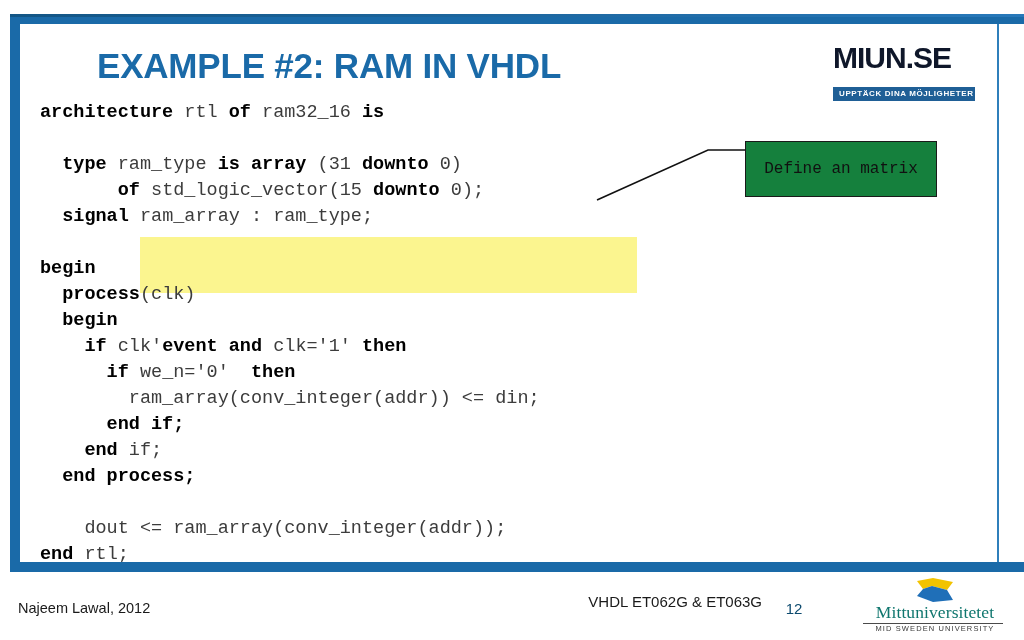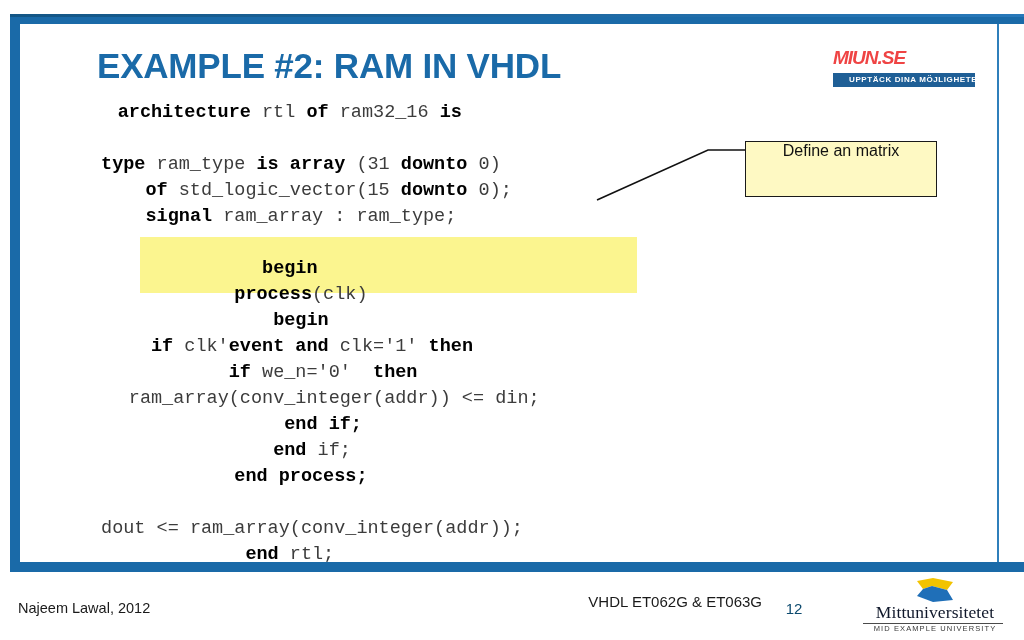--- a/index.html
+++ b/index.html
@@ -22,62 +22,62 @@
   
   .title{
     position:absolute;left:52px;top:44px;width:700px;height:44px;
     color:#1a6aa8;font-size:35px;font-weight:bold;letter-spacing:-0.2px;
     line-height:44px;white-space:nowrap;margin-left:45px;
   }
 
   
   .miun-logo{position:absolute;left:833px;top:44px;width:148px;height:48px;}
   .miun-word{
-    font-size:19px;font-weight:bold;color:#ef4444;letter-spacing:-1px;
-    line-height:28px;font-family:"Liberation Sans",sans-serif;font-style:italic;
+    font-size:30px;font-weight:bold;color:#0f172a;letter-spacing:-1px;
+    line-height:28px;font-family:"Liberation Sans",sans-serif;
   }
   .miun-bar{
-    margin-top:1px;background:#1f5f96;color:#ffffff;font-size:8px;font-weight:bold;
-    letter-spacing:.6px;padding:2px 3px 2px 16px;line-height:10px;white-space:nowrap;
+    margin-top:15px;background:#1f5f96;color:#ffffff;font-size:8px;font-weight:bold;
+    letter-spacing:.6px;padding:2px 3px 2px 6px;line-height:10px;white-space:nowrap;
     width:142px;box-sizing:border-box;
   }
 
   
   .code-clip{
-    position:absolute;left:40px;top:100px;width:956px;height:462px;overflow:hidden;text-align:center;
+    position:absolute;left:40px;top:100px;width:956px;height:462px;overflow:hidden;
   }
   .code{
     position:absolute;left:0;top:0;
     font-family:"Liberation Mono","DejaVu Sans Mono",monospace;
     font-size:18.5px;line-height:26px;color:#3c3c3c;white-space:pre;
   }
   .code .ln{height:26px;white-space:pre;position:relative;}
   .code b{font-weight:bold;color:#000000;}
   .hl-block{
     position:absolute;left:100px;top:137px;width:497px;height:56px;background:#fbf58f;
   }
 
   
   .callout{
     position:absolute;left:745px;top:141px;width:192px;height:56px;
-    border:1.6px solid #1a1a1a;background:#fef9c3;box-sizing:border-box;
-    display:flex;justify-content:center;
-    font-size:16px;color:#111111;font-family:Liberation Sans, sans-serif;
+    border:1.6px solid #1a1a1a;background:#15803d;box-sizing:border-box;
+    display:flex;align-items:center;justify-content:center;
+    font-size:16px;color:#111111;font-family:Liberation Mono, monospace;
   }
   .leader{position:absolute;left:590px;top:138px;width:165px;height:70px;}
 
   
   .f-left{position:absolute;left:18px;top:600px;font-size:14.5px;color:#1a1a1a;}
   .f-center{position:absolute;left:262px;top:592px;width:500px;text-align:right;
     font-size:15px;color:#1a1a1a;line-height:20px;}
   .f-page{position:absolute;left:770px;top:600px;width:48px;text-align:center;
     font-size:15px;color:#0c4a6e;}
   .mitt{position:absolute;left:845px;top:578px;width:165px;height:56px;}
   .mitt-word{position:absolute;left:15px;top:24px;width:150px;text-align:center;
-    font-size:17.5px;color:#0f172a;letter-spacing:.1px;font-family:"Liberation Serif",serif;}
+    font-size:17.5px;color:#0f766e;letter-spacing:.1px;font-family:"Liberation Serif",serif;}
   .mitt-rule{position:absolute;left:18px;top:45px;width:140px;height:1px;background:#4a4a4a;}
   .mitt-sub{position:absolute;left:15px;top:46px;width:150px;text-align:center;
     font-size:7.5px;letter-spacing:1.1px;color:#3a3a3a;}
   .mitt-mark{position:absolute;left:68px;top:-2px;width:44px;height:28px;}
 </style>
 </head>
 <body>
 
 <div id="slide">
 
@@ -113,16 +113,16 @@
   </div>
   <div class="f-page">12</div>
 
   <div class="mitt">
     <svg class="mitt-mark" viewBox="0 0 44 28">
       <path d="M4 5 L20 2 L40 6 L34 14 L19 10 L10 13 Z" fill="#f2c300"></path>
       <path d="M10 13 L19 10 L34 14 L40 24 L20 26 L4 20 Z" fill="#1f6fb8"></path>
     </svg>
     <div class="mitt-word">Mittuniversitetet</div>
     <div class="mitt-rule"></div>
-    <div class="mitt-sub">MID EXAMPLE UNIVERSITY</div>
+    <div class="mitt-sub">MID SWEDEN UNIVERSITY</div>
   </div>
 
 </div>
 
 </body></html>

